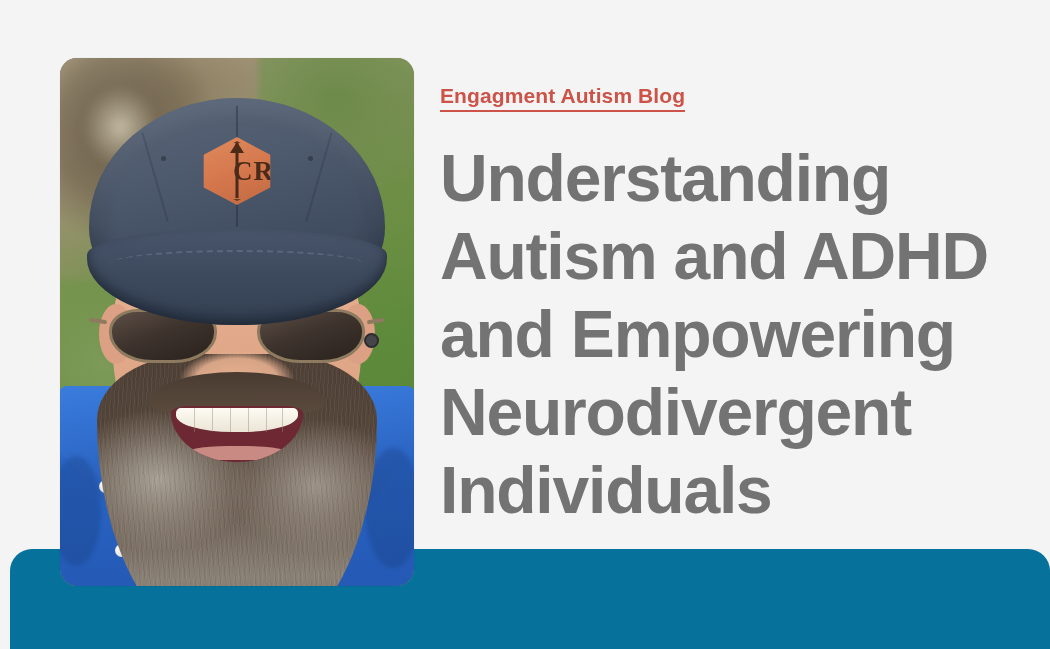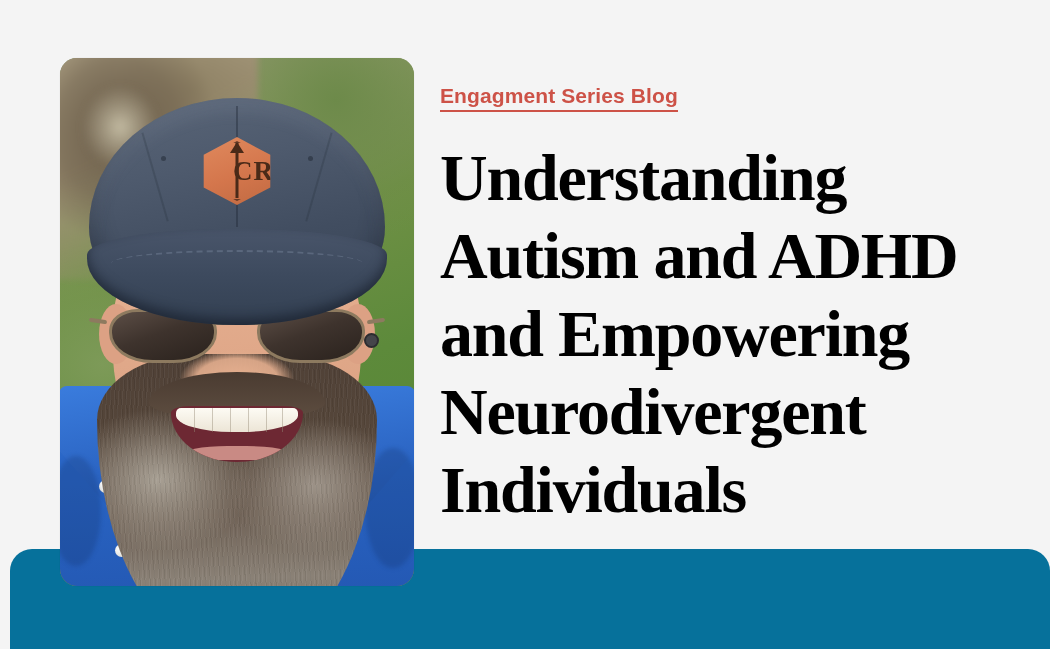--- a/index.html
+++ b/index.html
@@ -464,24 +464,23 @@
     letter-spacing: 0.1px;
     border-bottom: 2.5px solid #cd5247;
     padding-bottom: 2px;
     line-height: 1.15;
   }
   .headline {
     margin: 27px 0 0 0;
     font-size: 66px;
     line-height: 78px;
     font-weight: 700;
-    color: #000000;
+    color: #737373;
     letter-spacing: -1.2px;
     white-space: pre-line;
-    font-family: Liberation Serif, serif;
   }
 </style>
 </head>
 <body>
 
 <div class="card">
 
   <div class="footer-bar"></div>
 
   <div class="photo">
@@ -559,21 +558,21 @@
         <div class="cap-brim">
           <div class="cap-brim-stitch"></div>
         </div>
       </div>
 
     </div>
   </div>
 
   <div class="content">
     <div>
-      <span class="eyebrow">Engagment Series Blog</span>
+      <span class="eyebrow">Engagment Autism Blog</span>
     </div>
     <h1 class="headline">Understanding
 Autism and ADHD
 and Empowering
 Neurodivergent
 Individuals</h1>
   </div>
 
 </div>
 

